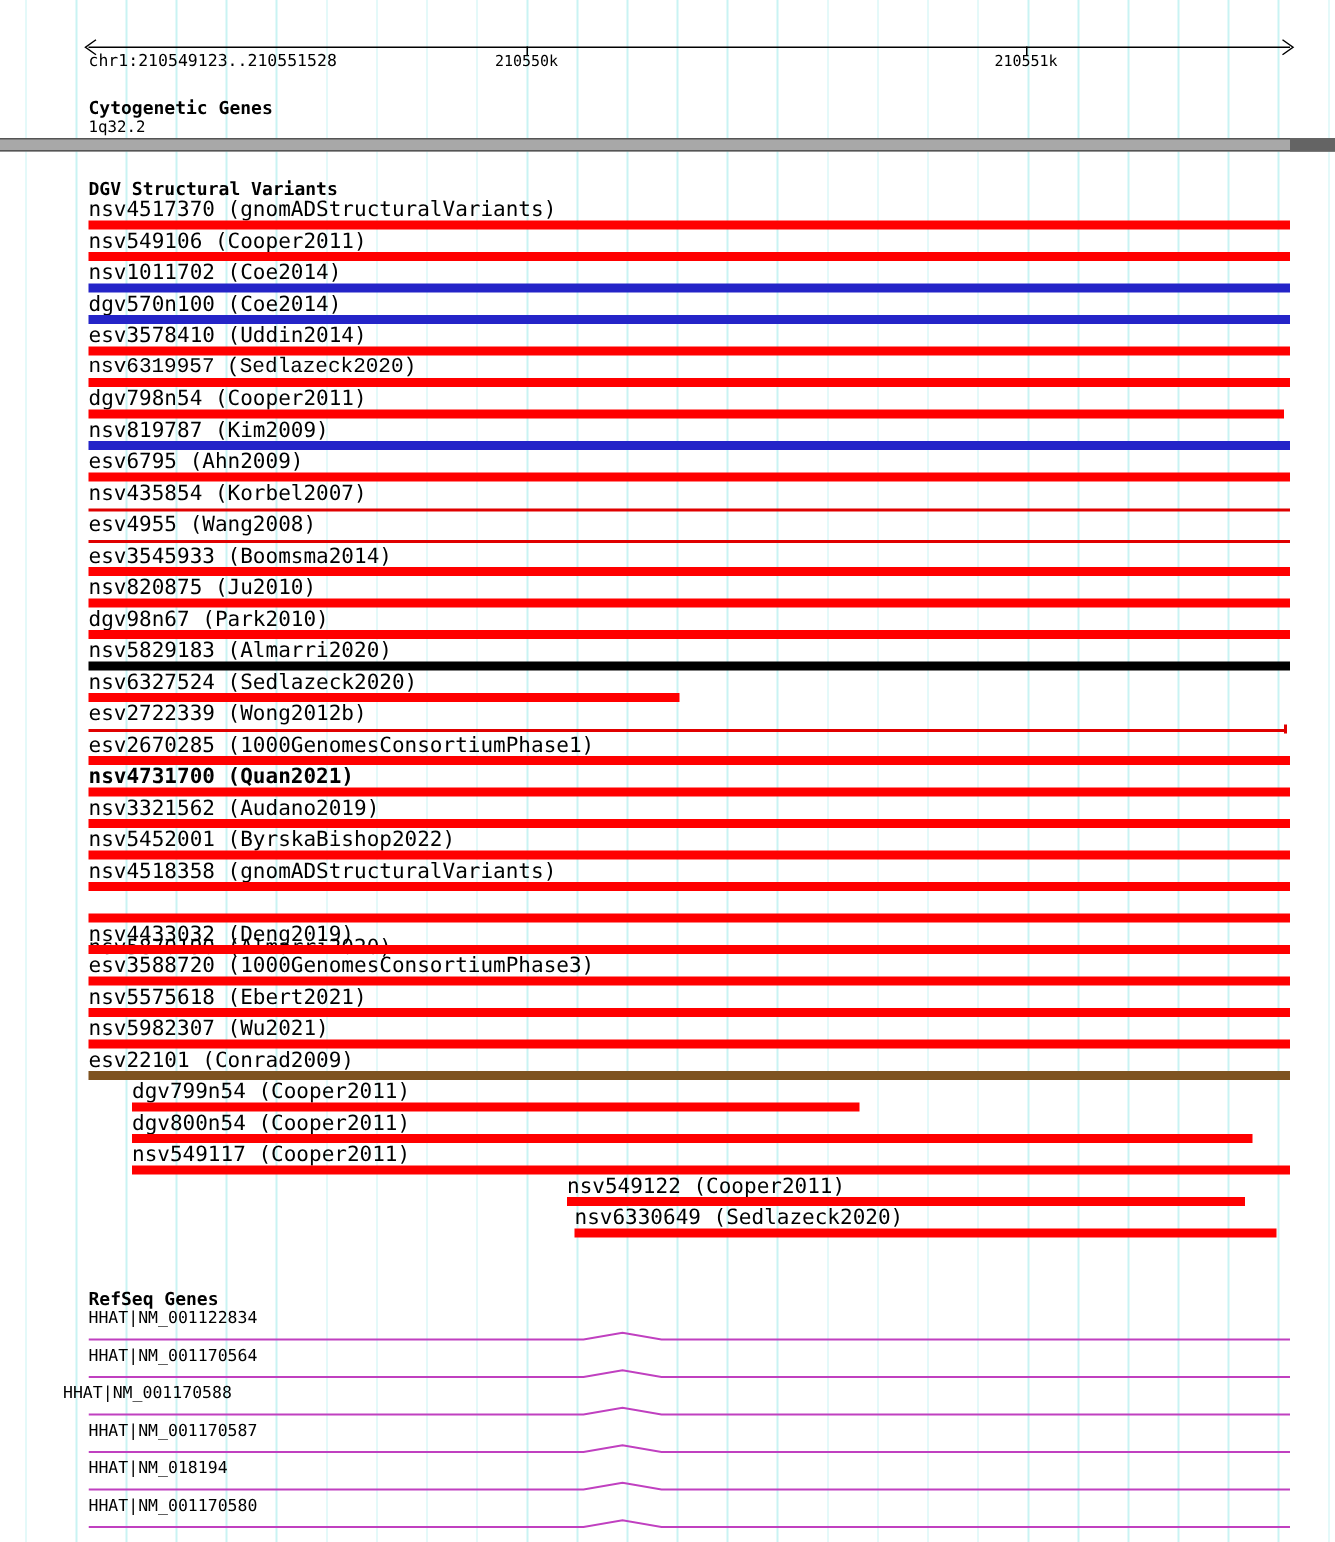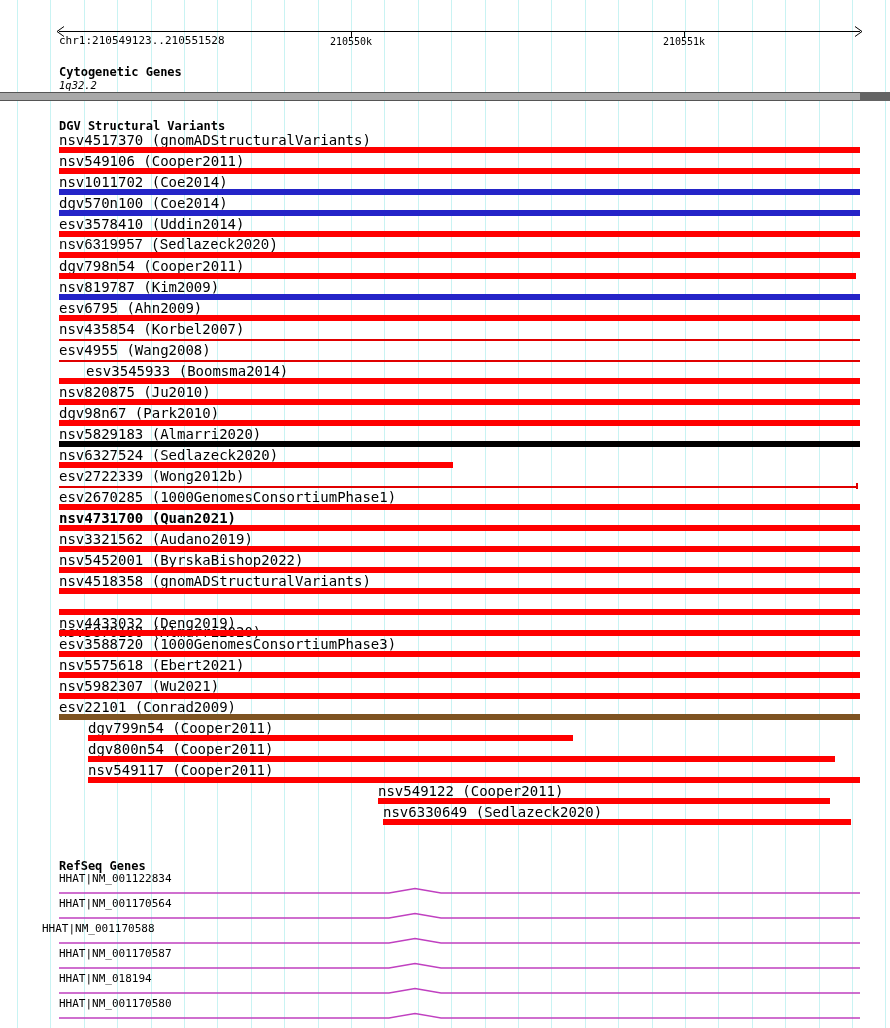--- a/index.html
+++ b/index.html
@@ -11,21 +11,21 @@
     overflow:hidden;
     font-family:"DejaVu Sans Mono","Liberation Mono",monospace;
     color:#000;
   }
   .region-title { position:absolute; left:59px; top:10px; font-size:11px; line-height:13px; white-space:pre;margin-top:24px; }
   .ruler-line { position:absolute; left:59px; top:31px; width:801px; height:1px; background:#000; }
   .arrow { position:absolute; top:25px; }
   .tick-mark { position:absolute; top:31px; width:1px; height:6px; background:#000; }
   .tick-label { position:absolute; top:36px; transform:translateX(-50%); font-size:10px; line-height:11px; white-space:pre; }
   .section-title { position:absolute; left:59px; font-size:12px; font-weight:bold; line-height:13px; white-space:pre; }
-  .band-label { position:absolute; left:59px; top:79px; font-size:10.5px; line-height:12px; white-space:pre;font-style:italic; }
+  .band-label { position:absolute; left:59px; top:79px; font-size:10.5px; line-height:12px; white-space:pre; }
   .cyto-bar { position:absolute; left:0; top:92px; width:890px; height:9px; border-top:1px solid #555; border-bottom:1px solid #555; }
   .cyto-bar-end { position:absolute; top:92px; height:9px; }
   .feat-label { position:absolute; font-size:14px; line-height:12px; white-space:pre; cursor:pointer; }
   .feat-label.gene { font-size:11px; }
   .feat-bar { position:absolute; height:6px; cursor:pointer; }
   .feat-bar.thin { height:2px; }
   .feat-endtick { position:absolute; width:2px; height:6px; }
   .gene-line { position:absolute; cursor:pointer; }
 </style>
 </head>
@@ -70,21 +70,21 @@
       <div class="feat-label" style="left: 59px; top: 260px;">dgv798n54 (Cooper2011)</div>
       <div class="feat-bar thick" style="left: 59px; top: 273px; width: 797px; background: rgb(255, 0, 0);"></div>
       <div class="feat-label" style="left: 59px; top: 281px;">nsv819787 (Kim2009)</div>
       <div class="feat-bar thick" style="left: 59px; top: 294px; width: 801px; background: rgb(36, 36, 200);"></div>
       <div class="feat-label" style="left: 59px; top: 302px;">esv6795 (Ahn2009)</div>
       <div class="feat-bar thick" style="left: 59px; top: 315px; width: 801px; background: rgb(255, 0, 0);"></div>
       <div class="feat-label" style="left: 59px; top: 323px;">nsv435854 (Korbel2007)</div>
       <div class="feat-bar thin" style="left: 59px; top: 339px; width: 801px; background: rgb(224, 0, 0);"></div>
       <div class="feat-label" style="left: 59px; top: 344px;">esv4955 (Wang2008)</div>
       <div class="feat-bar thin" style="left: 59px; top: 360px; width: 801px; background: rgb(224, 0, 0);"></div>
-      <div class="feat-label" style="left: 59px; top: 365px; margin-left: 27px;">esv3545933 (Boomsma2014)</div>
+      <div class="feat-label" style="left: 59px; top: 365px;">esv3545933 (Boomsma2014)</div>
       <div class="feat-bar thick" style="left: 59px; top: 378px; width: 801px; background: rgb(255, 0, 0);"></div>
       <div class="feat-label" style="left: 59px; top: 386px;">nsv820875 (Ju2010)</div>
       <div class="feat-bar thick" style="left: 59px; top: 399px; width: 801px; background: rgb(255, 0, 0);"></div>
       <div class="feat-label" style="left: 59px; top: 407px;">dgv98n67 (Park2010)</div>
       <div class="feat-bar thick" style="left: 59px; top: 420px; width: 801px; background: rgb(255, 0, 0);"></div>
       <div class="feat-label" style="left: 59px; top: 428px;">nsv5829183 (Almarri2020)</div>
       <div class="feat-bar thick" style="left: 59px; top: 441px; width: 801px; background: rgb(0, 0, 0);"></div>
       <div class="feat-label" style="left: 59px; top: 449px;">nsv6327524 (Sedlazeck2020)</div>
       <div class="feat-bar thick" style="left: 59px; top: 462px; width: 394px; background: rgb(255, 0, 0);"></div>
       <div class="feat-label" style="left: 59px; top: 470px;">esv2722339 (Wong2012b)</div>

